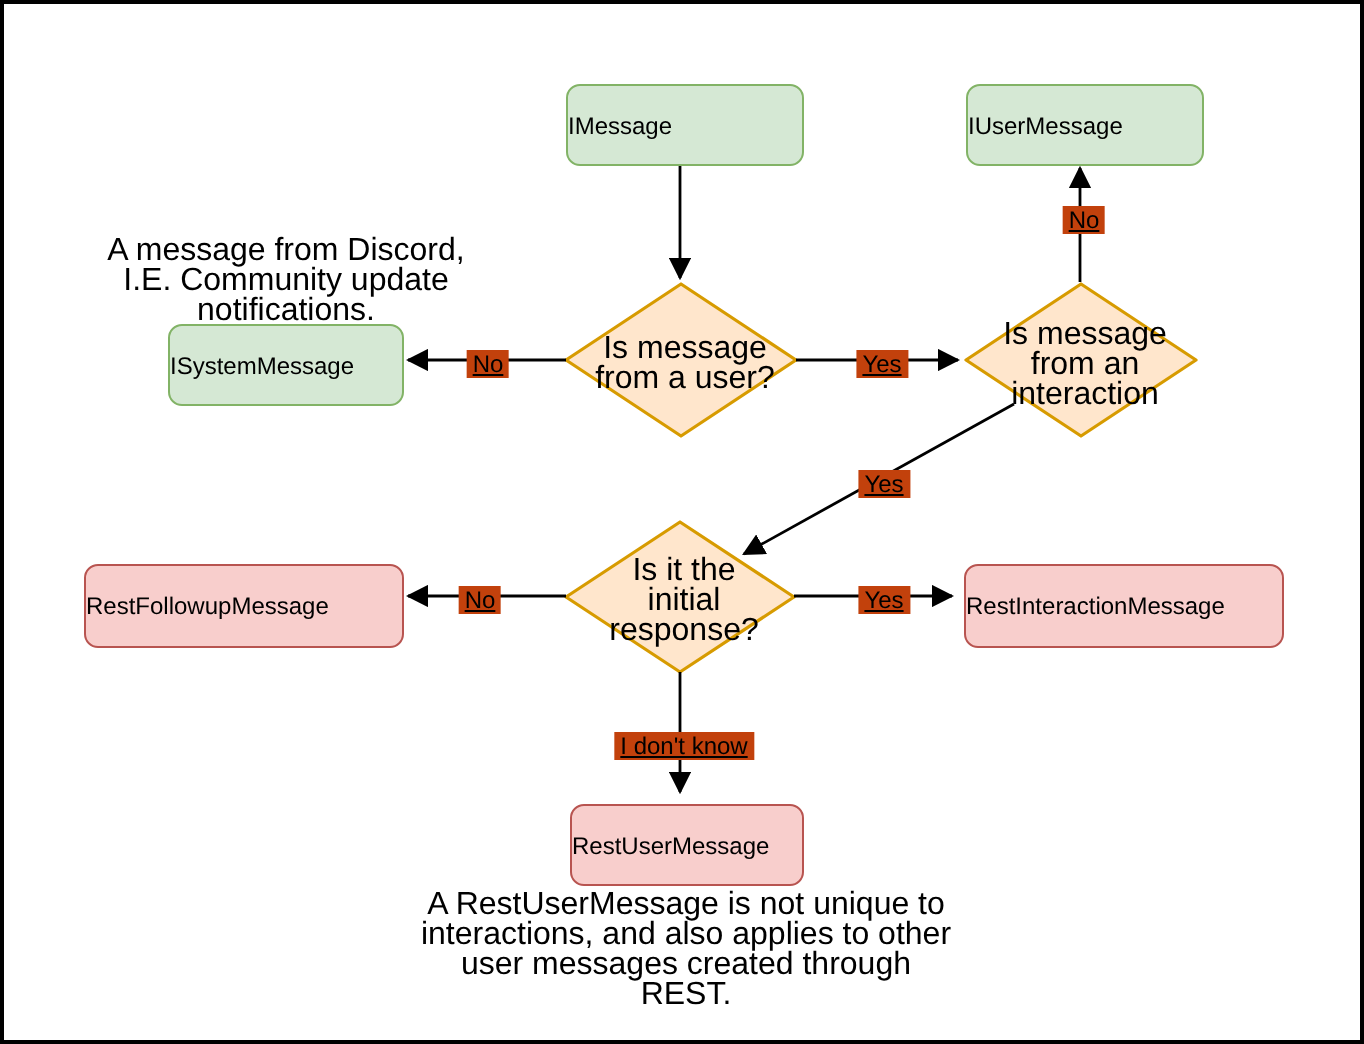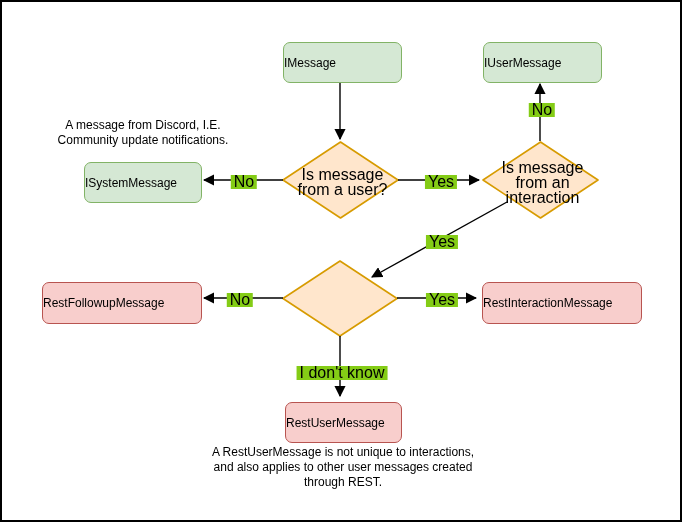--- a/index.html
+++ b/index.html
@@ -54,30 +54,31 @@
     justify-content: center;
     text-align: center;
     font-size: 16px;
     line-height: 15px;
     pointer-events: none;
   }
   .diamond-label span { display: block; }
   .edge-label {
     position: absolute;
     transform: translate(-50%, -50%);
-    background: #84cc16;
+    background: #c2410c;
     padding: 0 3px;
-    font-size: 16px;
+    font-size: 12px;
     line-height: 14px;
     white-space: nowrap;
+    text-decoration: underline;
   }
   .annotation {
     position: absolute;
     text-align: center;
-    font-size: 12px;
+    font-size: 16px;
     line-height: 15px;
   }
 </style>
 </head>
 <body>
 
 <div class="canvas">
 
   <svg class="edges-layer" width="678" height="518" viewBox="2 2 678 518">
     <defs>
@@ -125,20 +126,23 @@
   </div>
 
   <div class="diamond-label" style="left:283px; top:142px; width:115px; height:76px;">
     <span style="max-width:94px;">Is message from a user?</span>
   </div>
 
   <div class="diamond-label" style="left:483px; top:142px; width:115px; height:76px;">
     <span style="max-width:94px;">Is message from an interaction</span>
   </div>
 
+  <div class="diamond-label" style="left:283px; top:261px; width:114px; height:75px;">
+    <span style="max-width:82px;">Is it the initial response?</span>
+  </div>
 
   <div class="edge-label" style="left:242px; top:180px;">No</div>
   <div class="edge-label" style="left:439px; top:180px;">Yes</div>
   <div class="edge-label" style="left:540px; top:108px;">No</div>
   <div class="edge-label" style="left:440px; top:240px;">Yes</div>
   <div class="edge-label" style="left:238px; top:298px;">No</div>
   <div class="edge-label" style="left:440px; top:298px;">Yes</div>
   <div class="edge-label" style="left:340px; top:371px;">I don't know</div>
 
   <div class="annotation" style="left:48px; top:116px; width:186px;">A message from Discord, I.E. Community update notifications.</div>

